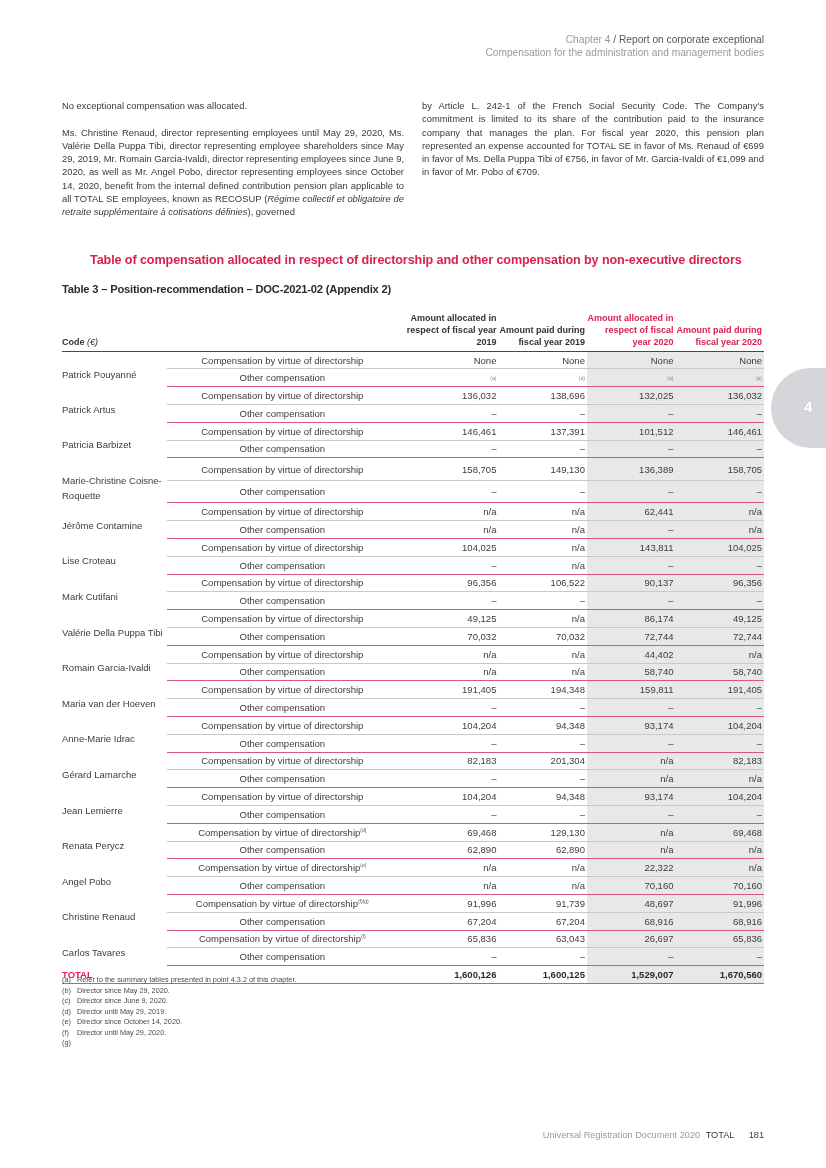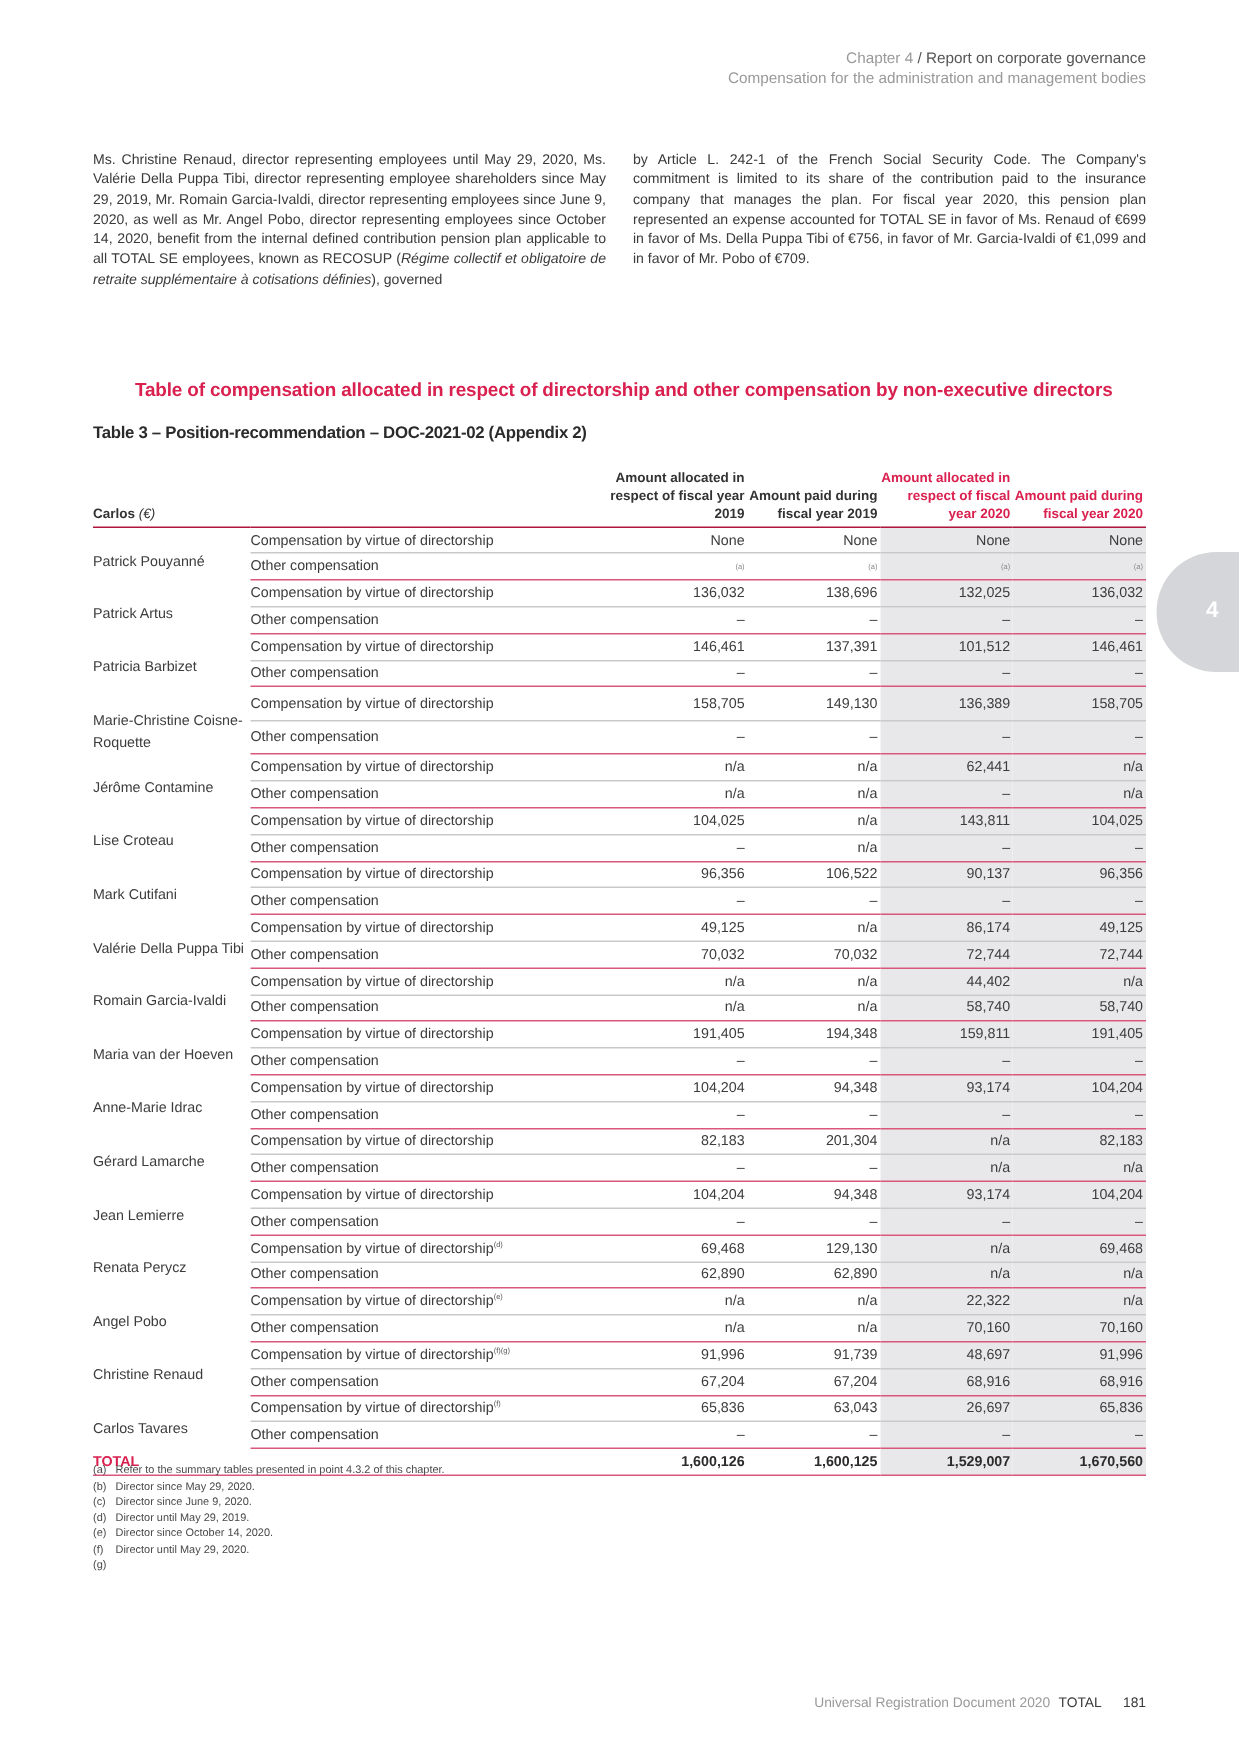--- a/index.html
+++ b/index.html
@@ -21,21 +21,21 @@
   .table-title { position: absolute; left: 62px; top: 283px; font-size: 11.2px; font-weight: bold; color: #2b2b2b; letter-spacing: -0.2px; }
 
   .comp-table { position: absolute; left: 62px; top: 312px; width: 702px; border-collapse: collapse; font-size: 9.5px; color: #3c3c3c; }
   .comp-table th { font-size: 9px; font-weight: bold; text-align: right; vertical-align: bottom; line-height: 12.2px; padding: 0 2px 2px 0; color: #333; margin-top: 16px; }
   .comp-table th.red { color: #d9204f; }
   .comp-table th.gross { text-align: left; font-weight: bold; padding-left: 0; }
   .comp-table th.gross i { font-weight: normal; }
   .comp-table thead tr { border-bottom: 1.3px solid #b0163b; }
   .comp-table td { height: 17.8px; padding: 0 2px 0 0; vertical-align: middle; white-space: nowrap; }
   .comp-table td.name { width: 102px; vertical-align: top; padding-top: 15px; line-height: 15px; white-space: normal; }
-  .comp-table td.label { width: 226px; border-bottom: 1px solid #c9c9c9; }
+  .comp-table td.label { width: 226px; border-bottom: 1px solid #c9c9c9; text-align: center; }
   .comp-table td.num { text-align: right; border-bottom: 1px solid #c9c9c9; }
   .comp-table td.c1 { width: 96px; }
   .comp-table td.c2 { width: 86px; }
   .comp-table td.c3 { width: 86px; background: #e8e8ea; }
   .comp-table td.c4 { width: 86px; background: #e8e8ea; }
   .comp-table tr.group-end td { border-bottom: 1.6px solid #d9577a; }
   .comp-table td.fn-cell { font-size: 5px; color: #888; vertical-align: middle; }
   .comp-table sup { font-size: 5px; vertical-align: 4px; color: #555; }
   .comp-table tr.total-row td { font-weight: bold; color: #2b2b2b; height: 18px; border-bottom: 1.6px solid #d9577a; }
   .comp-table tr.total-row td.total-label { color: #d9204f; }
@@ -46,44 +46,45 @@
 
   .page-footer { position: absolute; right: 62px; top: 1130px; font-size: 9.2px; color: #9a9a9a; }
   .page-footer .brand { color: #3a3a3a; margin-left: 3px; }
   .page-footer .page-num { color: #3a3a3a; margin-left: 12px; }
 </style>
 </head>
 <body>
 
 <div class="running-head">
   <div>
-    <span>Chapter 4</span><span class="chapter-title"> / </span><span class="chapter-title">Report on corporate governance</span>
+    <span>Chapter 4</span><span class="chapter-title"> / </span><span class="chapter-title">Report on corporate exceptional</span>
   </div>
   <div>Compensation for the administration and management bodies</div>
 </div>
 
 <div class="chapter-tab">
   <span>4</span>
 </div>
 
 <div class="intro left">
+  <p>No exceptional compensation was allocated.</p>
   <p><span>Ms. Christine Renaud, director representing employees until May 29, 2020, Ms. Valérie Della Puppa Tibi, director representing employee shareholders since May 29, 2019, Mr. Romain Garcia-Ivaldi, director representing employees since June 9, 2020, as well as Mr. Angel Pobo, director representing employees since October 14, 2020, benefit from the internal defined contribution pension plan applicable to all TOTAL SE employees, known as RECOSUP (</span><i>Régime collectif et obligatoire de retraite supplémentaire à cotisations définies</i><span>), governed</span></p>
 </div>
 
 <div class="intro right">
   <p>by Article L. 242-1 of the French Social Security Code. The Company's commitment is limited to its share of the contribution paid to the insurance company that manages the plan. For fiscal year 2020, this pension plan represented an expense accounted for TOTAL SE in favor of Ms. Renaud of €699 in favor of Ms. Della Puppa Tibi of €756, in favor of Mr. Garcia-Ivaldi of €1,099 and in favor of Mr. Pobo of €709.</p>
 </div>
 
 <div class="section-title">Table of compensation allocated in respect of directorship and other compensation by non-executive directors</div>
 <div class="table-title">Table 3 – Position-recommendation – DOC-2021-02 (Appendix 2)</div>
 
 <table class="comp-table">
   <thead>
     <tr>
-      <th class="gross" colspan="2"><span>Carlos </span><i>(€)</i></th>
+      <th class="gross" colspan="2"><span>Code </span><i>(€)</i></th>
       <th style="width:96px">Amount allocated in respect of fiscal year 2019</th>
       <th style="width:86px">Amount paid during fiscal year 2019</th>
       <th class="red" style="width:86px">Amount allocated in respect of fiscal year 2020</th>
       <th class="red" style="width:86px">Amount paid during fiscal year 2020</th>
     </tr>
   </thead>
   <tbody id="table-body">
       <tr>
         <td class="name" rowspan="2">Patrick Pouyanné</td>
         <td class="label"><span>Compensation by virtue of directorship</span></td>

